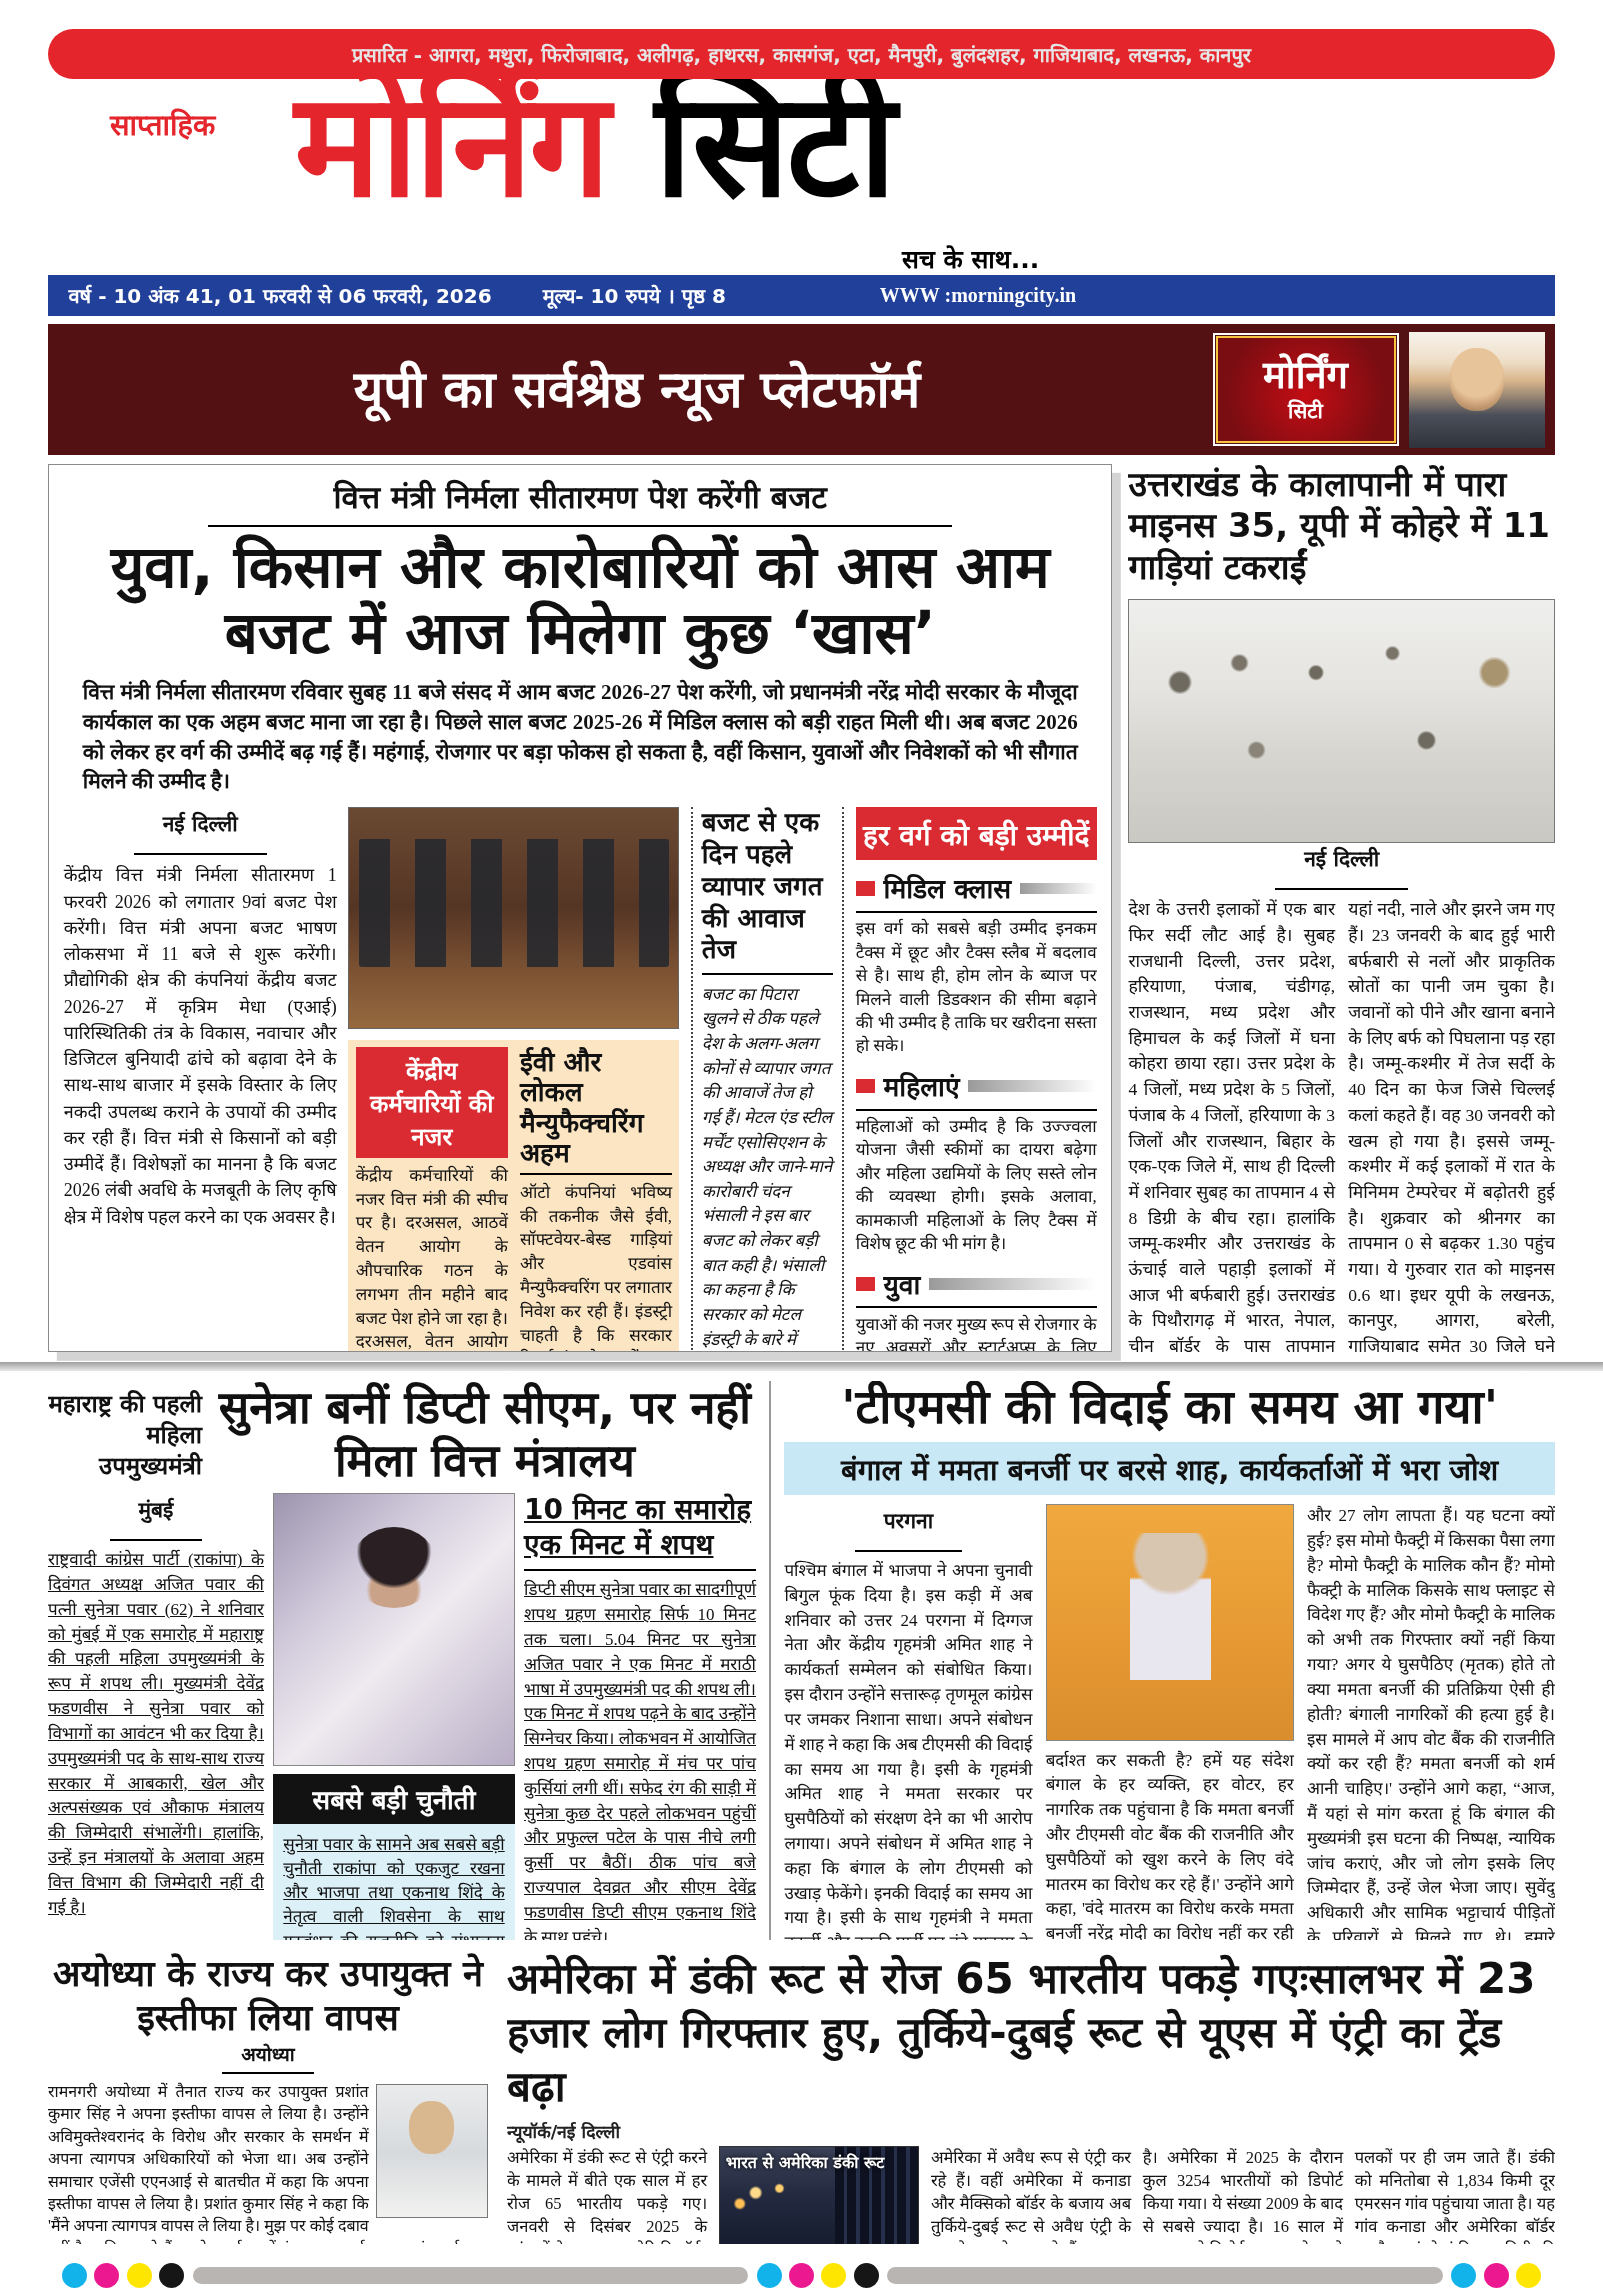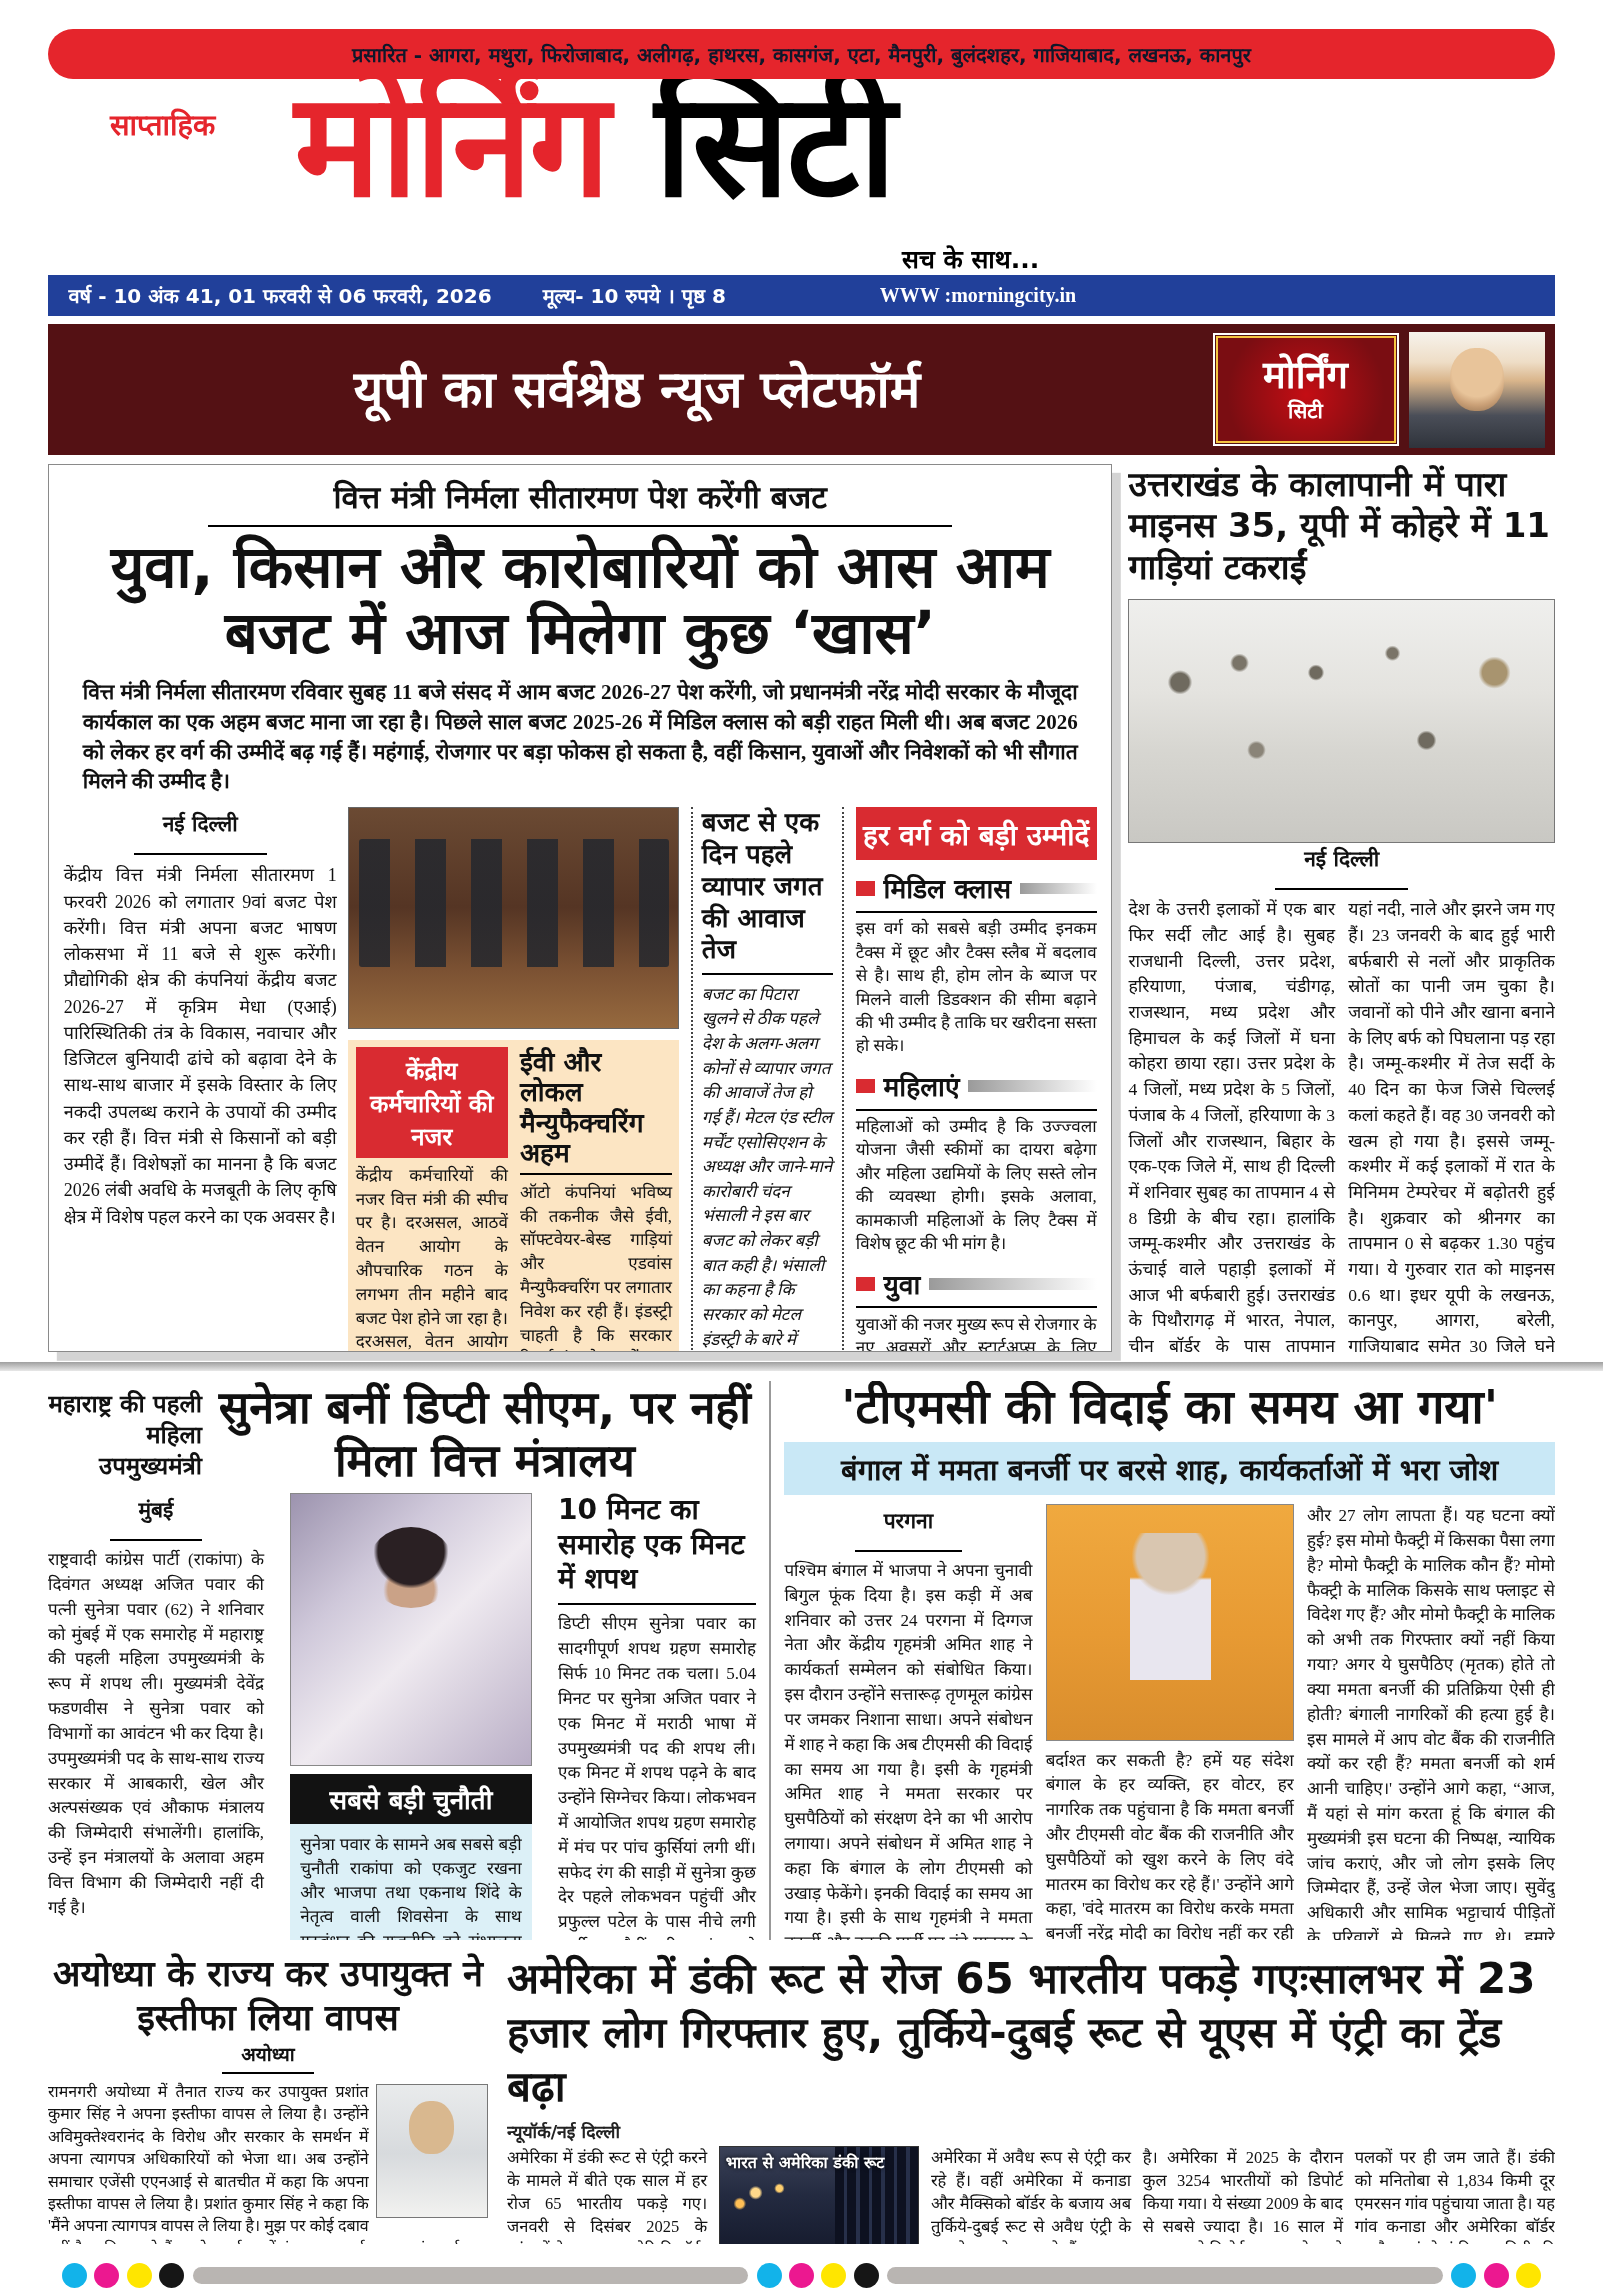--- a/index.html
+++ b/index.html
@@ -1,21 +1,21 @@
 <!DOCTYPE html>
 <html style="font-size:11.7px"><head>
 <meta charset="utf-8">
 <style>
   html,body{margin:0;padding:0;background:#fff;}
   .page{width:1603px;background:#fff;color:#111;font-family:"DejaVu Sans",sans-serif;overflow:hidden;}
   .serif{font-family:"Liberation Serif",serif;}
 
   
   .topbar{margin:29px 48px 4.4px;display:flex;height:50px;gap:0;}
-  .topbar-left{flex:1;background:#e5252c;border-radius:29px;color:#0f172a;font-size:20px;font-weight:bold;display:flex;align-items:center;justify-content:center;z-index:1;}
+  .topbar-left{flex:1;background:#e5252c;border-radius:29px;color:#e5e5e5;font-size:20px;font-weight:bold;display:flex;align-items:center;justify-content:center;z-index:1;}
   .topbar-right{width:315px;margin-left:-32px;background:#ffdf00;border-radius:29px;color:#111;font-size:20px;font-weight:bold;display:flex;align-items:center;justify-content:center;}
 
   
   .masthead{position:relative;height:192px;}
   .weekly{position:absolute;left:110px;top:20.5px;color:#e5252c;font-size:29px;font-weight:bold;}
   .mast-title{position:absolute;left:0;top:-13.2px;width:1188px;text-align:center;font-size:144px;font-weight:800;letter-spacing:-2.9px;line-height:1.05;white-space:nowrap;}
   .title-red{color:#e5252c;}
   .title-black{color:#000;}
   .tagline{position:absolute;left:902px;bottom:0px;font-size:25px;font-weight:bold;color:#000;text-align:center;}
 
@@ -76,21 +76,21 @@
   .weather-cols .body-text{flex:1;font-size:17.6px;}
 
   .hr-shadow{height:8.8px;background:linear-gradient(180deg,#9f9f9f,#e8e8e8);margin:10.3px 0 0;}
 
   
   .band2{display:flex;margin:10.3px 48px 0;height:559px;overflow:hidden;}
   .sunetra{width:708px;border-right:2.2px solid #999;padding-right:13.2px;overflow:hidden;}
   .sunetra-head{display:flex;gap:11.7px;}
   .sunetra-kicker{width:154px;text-align:right;font-size:24px;font-weight:800;line-height:1.3;padding-top:7.3px;}
   .sunetra-headline{flex:1;text-align:center;font-size:45px;font-weight:800;line-height:1.18;}
-  .sunetra-grid{display:grid;grid-template-columns:216px 242px 1fr;gap:26px;margin-top:5.9px;}
+  .sunetra-grid{display:grid;grid-template-columns:216px 242px 1fr;gap:9px;margin-top:5.9px;text-decoration:underline;}
   .photo-sunetra{height:271px;border:0.7px solid #888;background:linear-gradient(135deg,#9c93ae 0%,#cfc8da 30%,#efeaf0 55%,#b9aec6 100%);position:relative;}
   .photo-sunetra::after{content:"";position:absolute;left:50%;top:12%;width:88px;height:81px;margin-left:-44px;border-radius:50%;background:radial-gradient(circle at 50% 30%,#2a2023 0 46%,transparent 52%),radial-gradient(circle at 50% 78%,#caa287 0 30%,transparent 36%);}
   .challenge-head{background:#121212;color:#fff;text-align:center;font-size:26px;font-weight:800;padding:7.3px 0;margin-top:7.3px;}
   .challenge-box{background:#dcf0f7;padding:8.8px 10.3px;font-family:"Liberation Serif",serif;font-size:17px;line-height:1.42;text-align:justify;}
   .sunetra-sub{font-size:28px;font-weight:800;line-height:1.22;border-bottom:2.2px solid #000;padding-bottom:7.3px;margin-bottom:7.3px;}
   .sunetra .body-text{font-size:17px;}
 
   .tmc{flex:1;padding-left:13.2px;overflow:hidden;}
   .tmc-headline{text-align:center;font-size:47px;font-weight:800;line-height:1.1;}
   .tmc-subbar{background:#c9e8f6;text-align:center;font-size:29px;font-weight:800;padding:7.3px 5.9px;margin:8.8px 0;}

